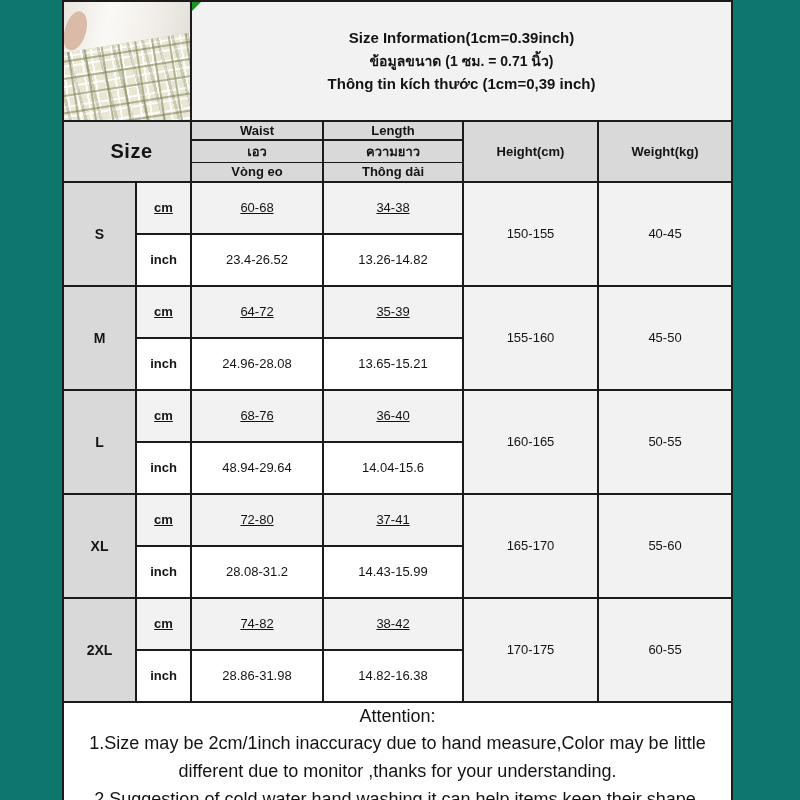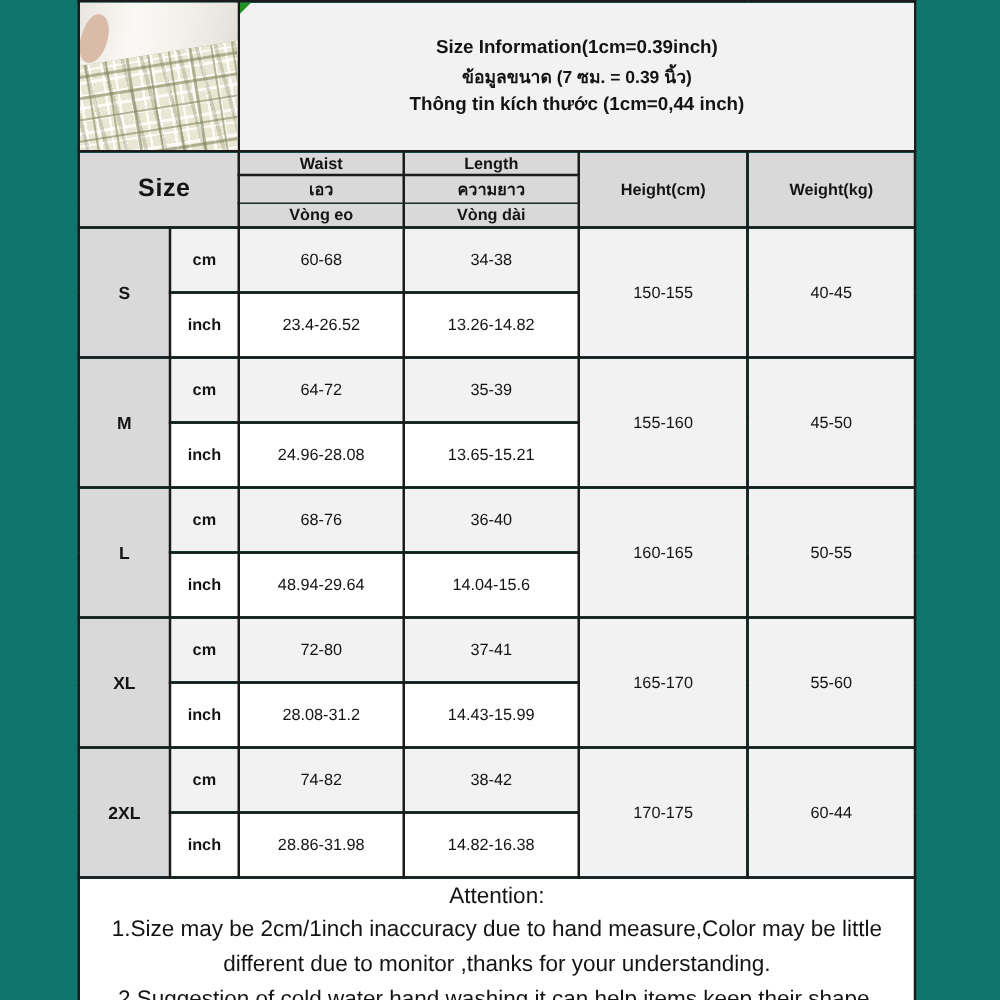--- a/index.html
+++ b/index.html
@@ -44,21 +44,21 @@
 
   
   .hdr{background:#d9d9d9;font-weight:bold;}
   .hdr-size{font-size:20px;letter-spacing:0.5px;padding-left:11px;}
   .hdr-sub{height:19px;font-size:13px;}
   .thin-divider{border-top-width:1px;border-bottom-width:1px;}
 
   
   .size-cell{background:#d9d9d9;font-weight:bold;font-size:14px;}
   .unit-cell{font-weight:bold;}
-  .cm-bg{background:#f2f2f2;}
+  .cm-bg{background:#f2f2f2;text-decoration:underline;}
   .inch-bg{background:#ffffff;text-align:center;}
   .span-cell{background:#f2f2f2;}
   tr.row-cm td{height:50px;}
   tr.row-inch td{height:50px;}
 
   
   .attention-cell{height:78px;background:#ffffff;font-size:18px;line-height:1.55;vertical-align:middle;}
 </style>
 </head>
 <body>
@@ -80,39 +80,39 @@
         <td class="photo-cell" colspan="2">
           <div class="photo">
             <div class="blouse"></div>
             <div class="hand"></div>
             <div class="skirt"></div>
           </div>
         </td>
         <td class="title-cell" colspan="4">
           <span class="corner-marker"></span>
           <div>Size Information(1cm=0.39inch)</div>
-          <div class="th-line">ข้อมูลขนาด (7 ซม. = 0.39 นิ้ว)</div>
-          <div>Thông tin kích thước (1cm=0,44 inch)</div>
+          <div class="th-line">ข้อมูลขนาด (1 ซม. = 0.71 นิ้ว)</div>
+          <div>Thông tin kích thước (1cm=0,39 inch)</div>
         </td>
       </tr>
 
       <tr class="hdr-sub">
         <td class="hdr hdr-size" colspan="2" rowspan="3">Size</td>
         <td class="hdr">Waist</td>
         <td class="hdr">Length</td>
         <td class="hdr" rowspan="3">Height(cm)</td>
         <td class="hdr" rowspan="3">Weight(kg)</td>
       </tr>
       <tr class="hdr-sub">
         <td class="hdr thin-divider">เอว</td>
         <td class="hdr thin-divider">ความยาว</td>
       </tr>
       <tr class="hdr-sub">
         <td class="hdr thin-divider">Vòng eo</td>
-        <td class="hdr thin-divider">Vòng dài</td>
+        <td class="hdr thin-divider">Thông dài</td>
       </tr>
     </tbody>
 
     <tbody id="size-rows">
   <tr class="row-cm">
     <td class="size-cell" rowspan="2">S</td>
     <td class="unit-cell cm-bg">cm</td>
     <td class="cm-bg">60-68</td>
     <td class="cm-bg">34-38</td>
     <td class="span-cell" rowspan="2">150-155</td>
@@ -165,21 +165,21 @@
     <td class="inch-bg">28.08-31.2</td>
     <td class="inch-bg">14.43-15.99</td>
   </tr>
 
   <tr class="row-cm">
     <td class="size-cell" rowspan="2">2XL</td>
     <td class="unit-cell cm-bg">cm</td>
     <td class="cm-bg">74-82</td>
     <td class="cm-bg">38-42</td>
     <td class="span-cell" rowspan="2">170-175</td>
-    <td class="span-cell" rowspan="2">60-44</td>
+    <td class="span-cell" rowspan="2">60-55</td>
   </tr>
   <tr class="row-inch">
     <td class="unit-cell inch-bg">inch</td>
     <td class="inch-bg">28.86-31.98</td>
     <td class="inch-bg">14.82-16.38</td>
   </tr>
 </tbody>
 
     <tbody>
 

